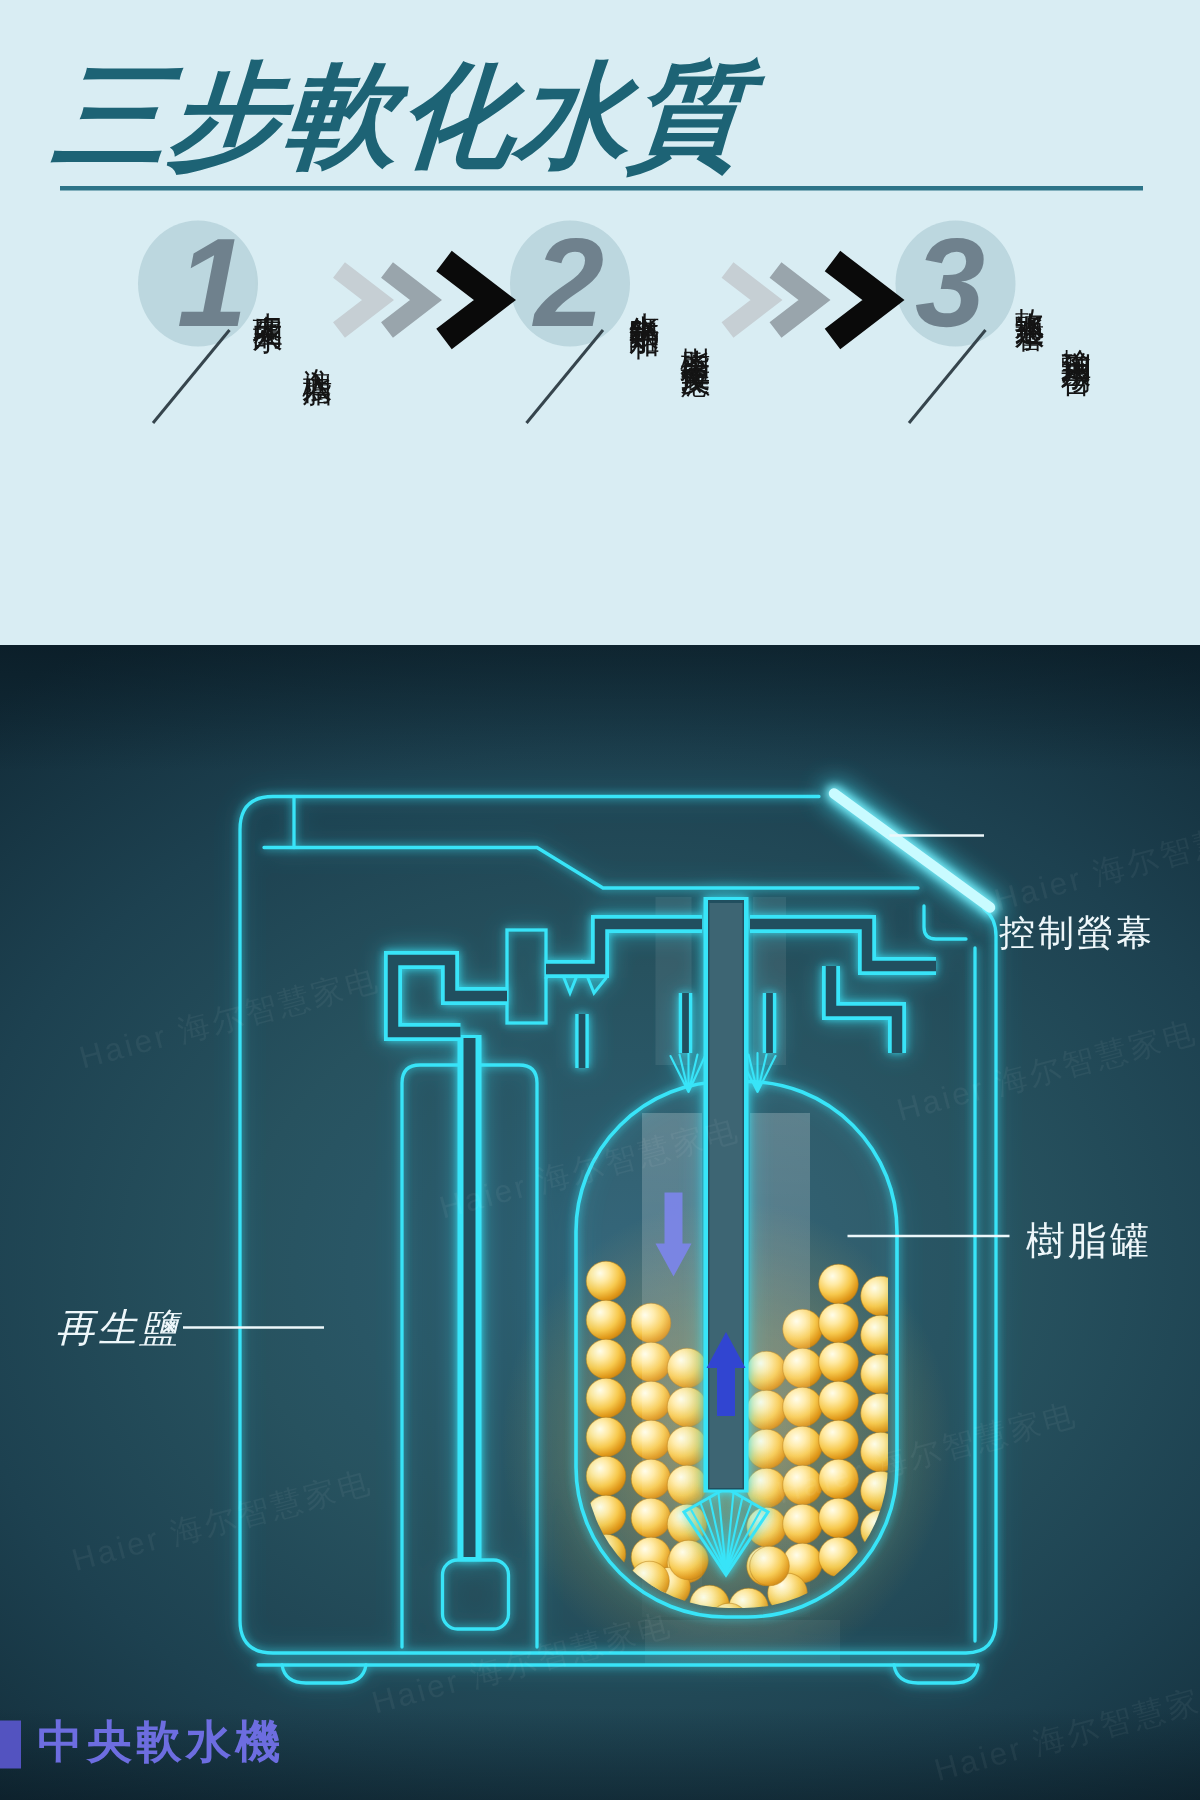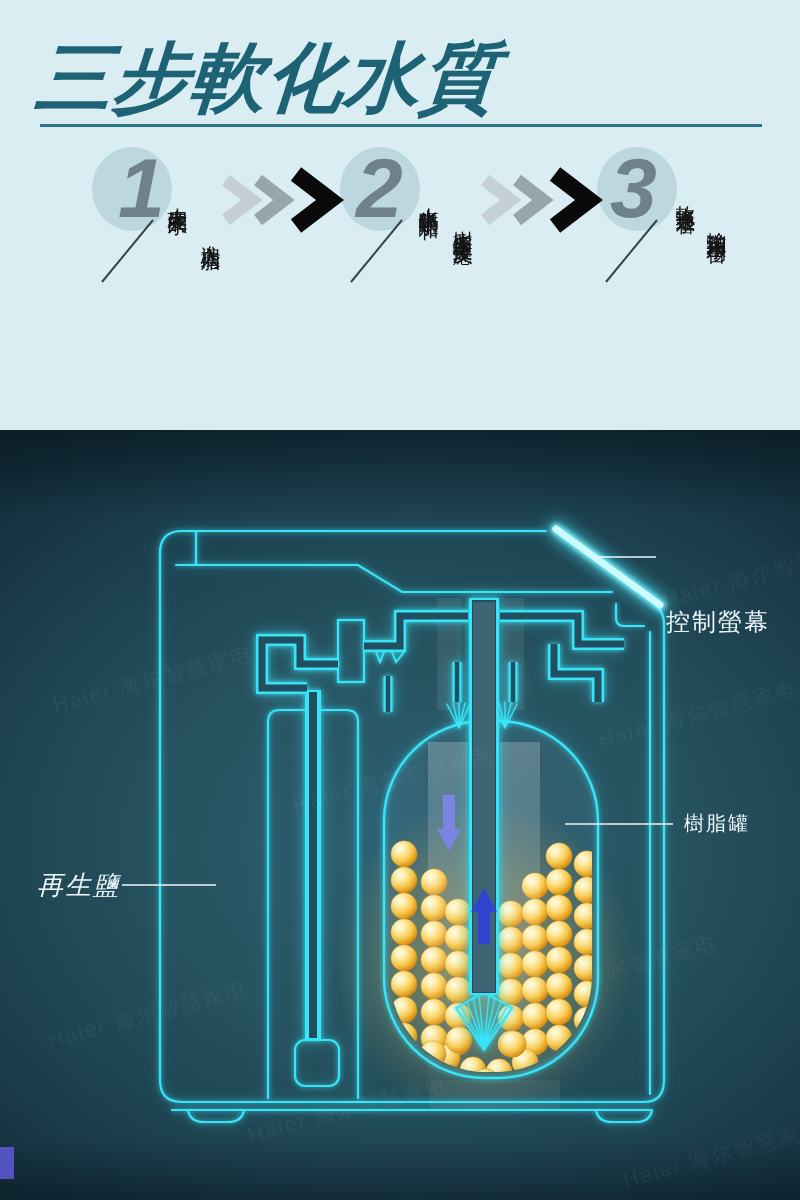--- a/index.html
+++ b/index.html
@@ -29,21 +29,21 @@
   .dark-section { position:absolute; left:0; top:430px; width:800px; height:770px;
     background:
       linear-gradient(180deg, rgba(5,18,26,.5) 0%, rgba(5,18,26,0) 11%),
       linear-gradient(0deg, rgba(4,14,22,.4) 0%, rgba(4,14,22,0) 8%),
       radial-gradient(ellipse 640px 500px at 52% 54%, #2e6074 0%, #27525f 40%, #1d4150 70%, #122c39 100%);
   }
   .machine-svg { position:absolute; left:0; top:0; width:800px; height:770px; }
   .diagram-label { position:absolute; color:#eef7fa; font-weight:500; letter-spacing:2px;
     white-space:nowrap; }
   .lbl-screen { left:666px; top:176px; font-size:24px; }
-  .lbl-resin  { left:684px; top:380px; font-size:20px; }
+  .lbl-resin  { left:684px; top:380px; font-size:26px; }
   .lbl-salt   { left:37px;  top:438px; font-size:26px;font-style:italic; }
   .caption-bar { position:absolute; left:0; top:717px; width:14px; height:32px;
     background:#5353c0; }
   .caption-text { position:absolute; left:25px; top:711px; font-size:30px; font-weight:bold;
     color:#6d6de0; letter-spacing:3px; white-space:nowrap; }
   .watermark { position:absolute; color:rgba(255,255,255,.05); font-size:21px;
     white-space:nowrap; transform:rotate(-15deg); letter-spacing:2px; pointer-events:none; }
 </style>
 </head>
 <body>
@@ -271,14 +271,15 @@
     <span class="watermark" style="left:515px;top:525px;">Haier 海尔智慧家电</span>
     <span class="watermark" style="left:245px;top:665px;">Haier 海尔智慧家电</span>
     <span class="watermark" style="left:620px;top:710px;">Haier 海尔智慧家电</span>
     <span class="watermark" style="left:660px;top:130px;">Haier 海尔智慧家电</span>
 
     <div class="diagram-label lbl-screen">控制螢幕</div>
     <div class="diagram-label lbl-resin">樹脂罐</div>
     <div class="diagram-label lbl-salt">再生鹽</div>
 
     <div class="caption-bar"></div>
+    <div class="caption-text">中央軟水機</div>
   </section>
 </div>
 
 </body></html>

